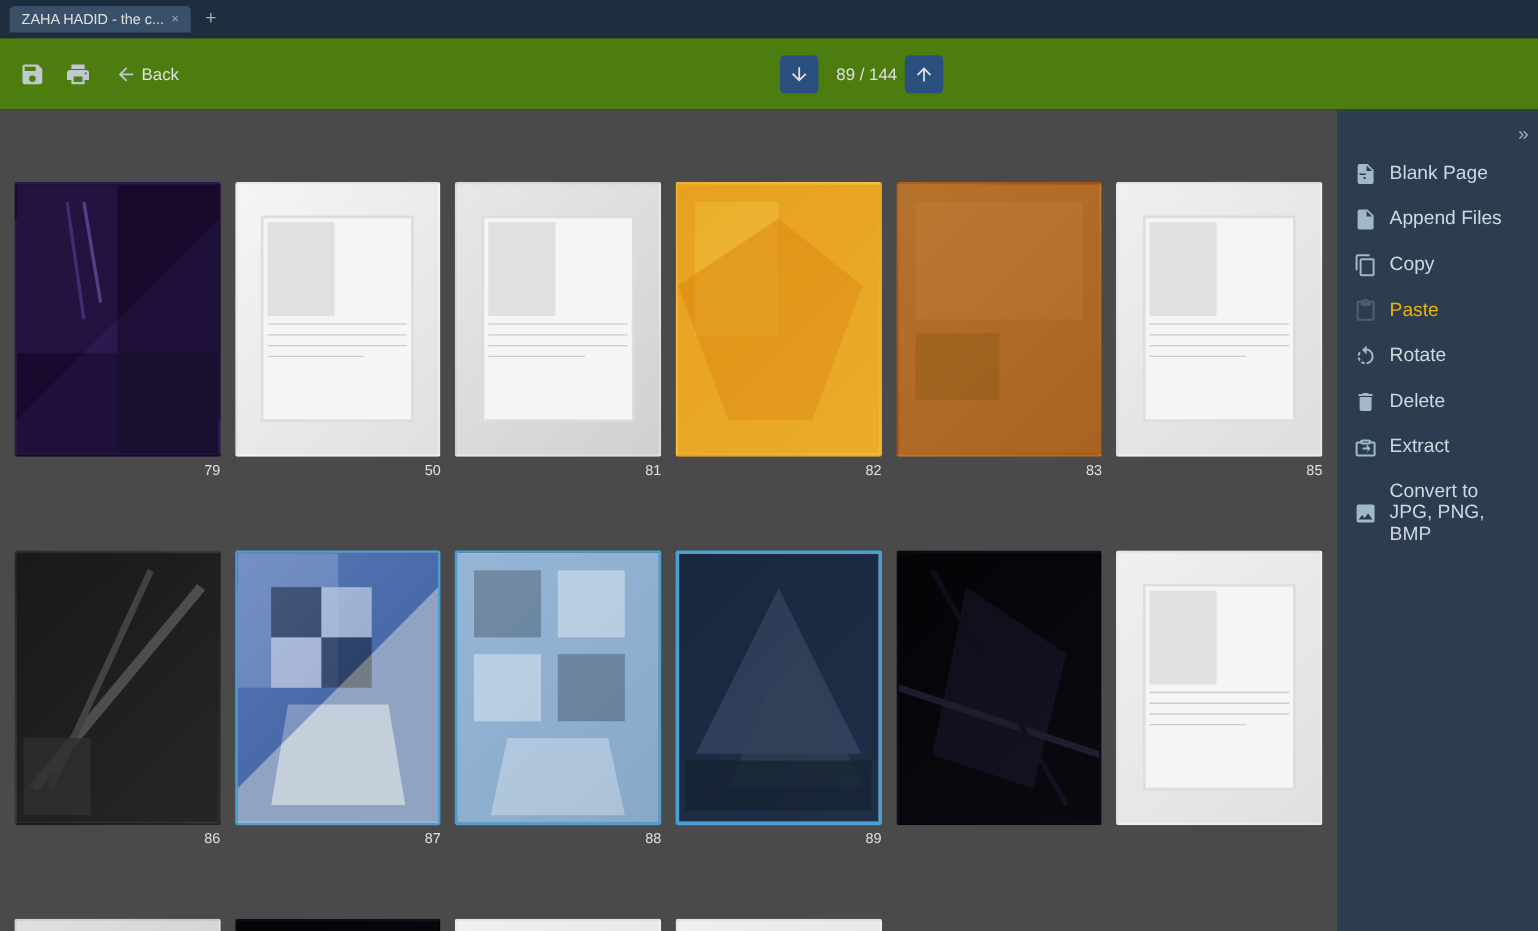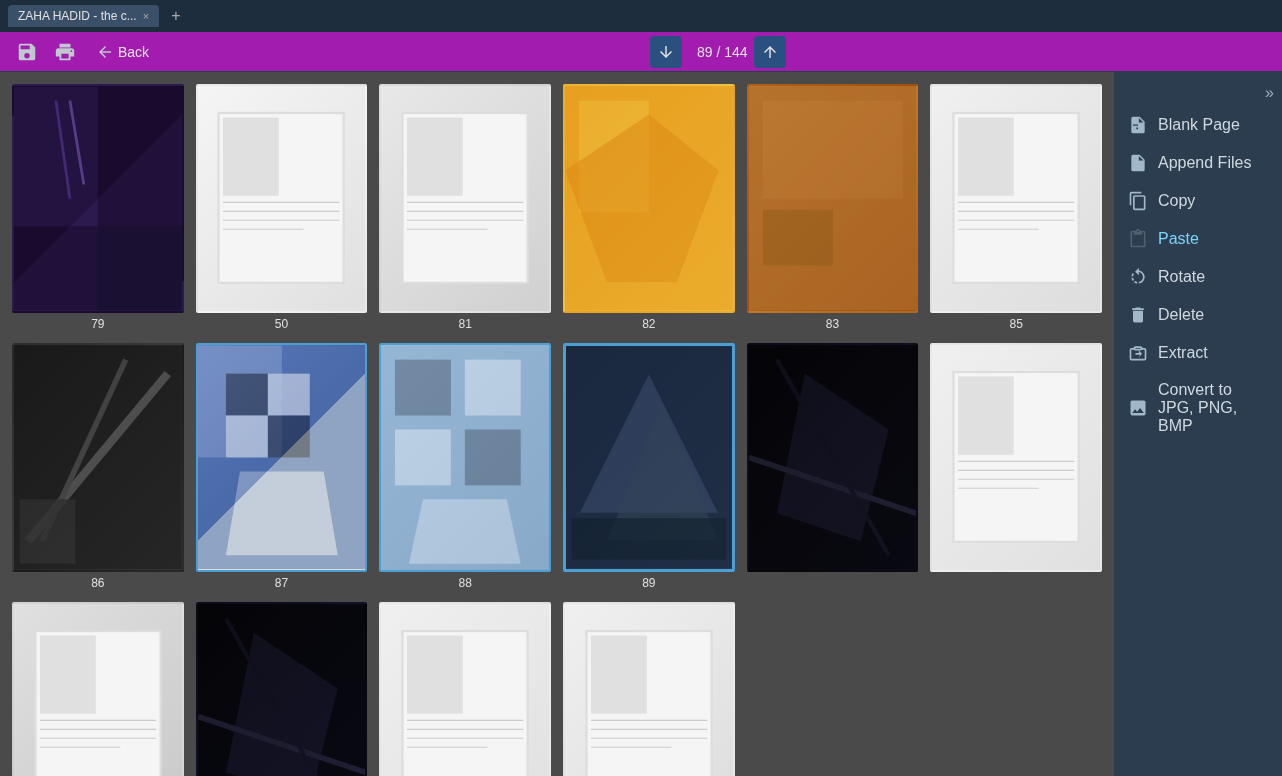--- a/index.html
+++ b/index.html
@@ -33,22 +33,22 @@
     }
     .tab-new {
       color: #aaa;
       font-size: 16px;
       cursor: pointer;
       padding: 2px 6px;
     }
 
     
     .toolbar {
-      background: #a21caf;
-      height: 40px;
+      background: #4d7c0f;
+      height: 60px;
       display: flex;
       align-items: center;
       padding: 0 12px;
       gap: 8px;
       flex-shrink: 0;
       border-bottom: 1px solid #2a3d50;
     }
     .toolbar-btn {
       background: transparent;
       border: none;
@@ -119,22 +119,23 @@
       align-content: start;
       background: #4a4a4a;
     }
     .page-grid::-webkit-scrollbar { width: 8px; }
     .page-grid::-webkit-scrollbar-track { background: #3a3a3a; }
     .page-grid::-webkit-scrollbar-thumb { background: #6a6a6a; border-radius: 4px; }
 
     .page-item {
       display: flex;
       flex-direction: column;
-      align-items: center;
-      cursor: pointer;
+      align-items: flex-end;
+      cursor: pointer;
+      margin-top: 48px;
     }
     .page-thumb {
       width: 100%;
       aspect-ratio: 3/4;
       background: #888;
       border: 2px solid transparent;
       border-radius: 2px;
       overflow: hidden;
       position: relative;
     }
@@ -192,21 +193,21 @@
     .sidebar-item {
       display: flex;
       align-items: center;
       gap: 10px;
       padding: 9px 14px;
       cursor: pointer;
       color: #d0d8e0;
       font-size: 16px;
       transition: background 0.15s;
     }
-    .sidebar-item.disabled { color: #7dd3fc; cursor: default; }
+    .sidebar-item.disabled { color: #eab308; cursor: default; }
     .sidebar-item .icon {
       width: 20px;
       height: 20px;
       display: flex;
       align-items: center;
       justify-content: center;
       flex-shrink: 0;
     }
     .sidebar-item .icon svg { width: 20px; height: 20px; }
   </style>

